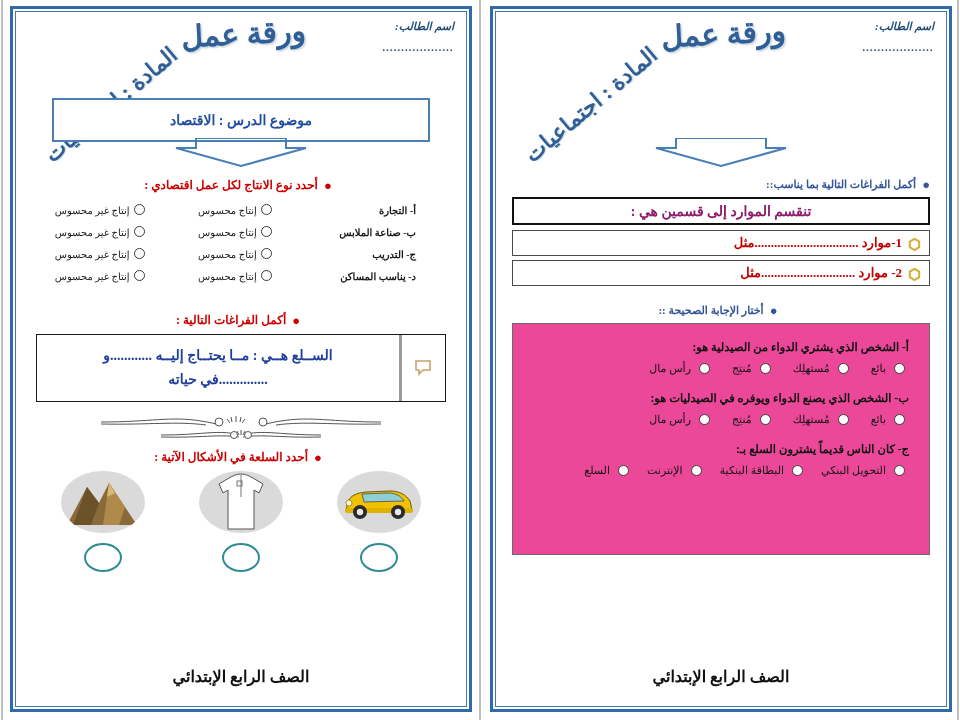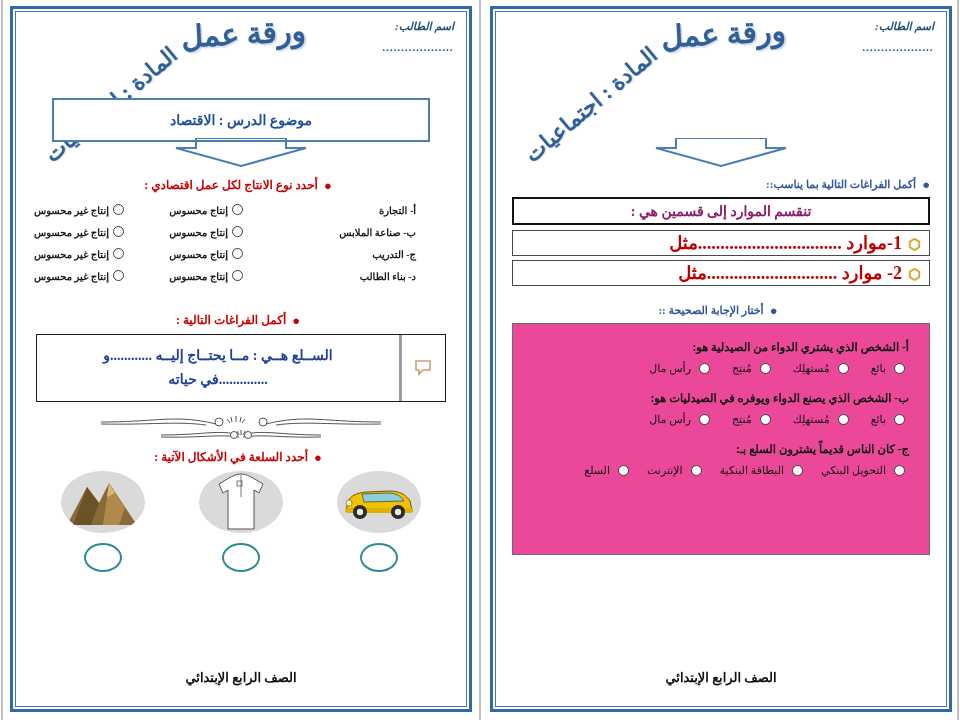--- a/index.html
+++ b/index.html
@@ -210,23 +210,22 @@
     white-space: nowrap;
     vertical-align: middle;
   }
   .prod-label {
     text-align: right;
     font-weight: bold;
     width: 34%;
     padding-right: 26px !important;
   }
   .prod-opt {
-    text-align: left;
+    text-align: center;
     width: 33%;
-    font-weight: bold;
   }
   .radio {
     display: inline-block;
     width: 9px;
     height: 9px;
     border: 1px solid #3a3a3a;
     border-radius: 50%;
     vertical-align: -1px;
     margin-left: 4px;
     background: #fff;
@@ -309,21 +308,21 @@
   }
 
   
   .footer {
     position: absolute;
     bottom: 22px;
     left: 0;
     right: 0;
     text-align: center;
     font-family: "Liberation Serif", "DejaVu Serif", serif;
-    font-size: 13px;
+    font-size: 16px;
     font-weight: bold;
     color: #111;
   }
   .res-table-wrap {
     margin: 0 6px;
   }
   .res-row {
     border: 1px solid #4a4a4a;
     box-sizing: border-box;
     height: 26px;
@@ -349,21 +348,21 @@
   .res-row .bullet-hex {
     width: 13px;
     height: 13px;
     flex: 0 0 13px;
     margin-left: 6px;
   }
   .res-row .res-text {
     color: #c00000;
     font-family: "Liberation Serif", "DejaVu Serif", serif;
     font-weight: bold;
-    font-size: 18px;
+    font-size: 13px;
     white-space: nowrap;
   }
 
   
   .mcq-box {
     margin: 4px 6px 0 6px;
     border: 1px solid #6b6b6b;
     min-height: 232px;
     box-sizing: border-box;
     padding: 10px 14px 10px 14px;
@@ -579,21 +578,21 @@
           <tr>
             <td class="prod-label">ج- التدريب</td>
             <td class="prod-opt">
               <span class="radio"></span><span>إنتاج محسوس</span>
             </td>
             <td class="prod-opt">
               <span class="radio"></span><span>إنتاج غير محسوس</span>
             </td>
           </tr>
           <tr>
-            <td class="prod-label">د- بناء الطالب</td>
+            <td class="prod-label">د- يناسب المساكن</td>
             <td class="prod-opt">
               <span class="radio"></span><span>إنتاج محسوس</span>
             </td>
             <td class="prod-opt">
               <span class="radio"></span><span>إنتاج غير محسوس</span>
             </td>
           </tr>
         </tbody>
       </table>
 

